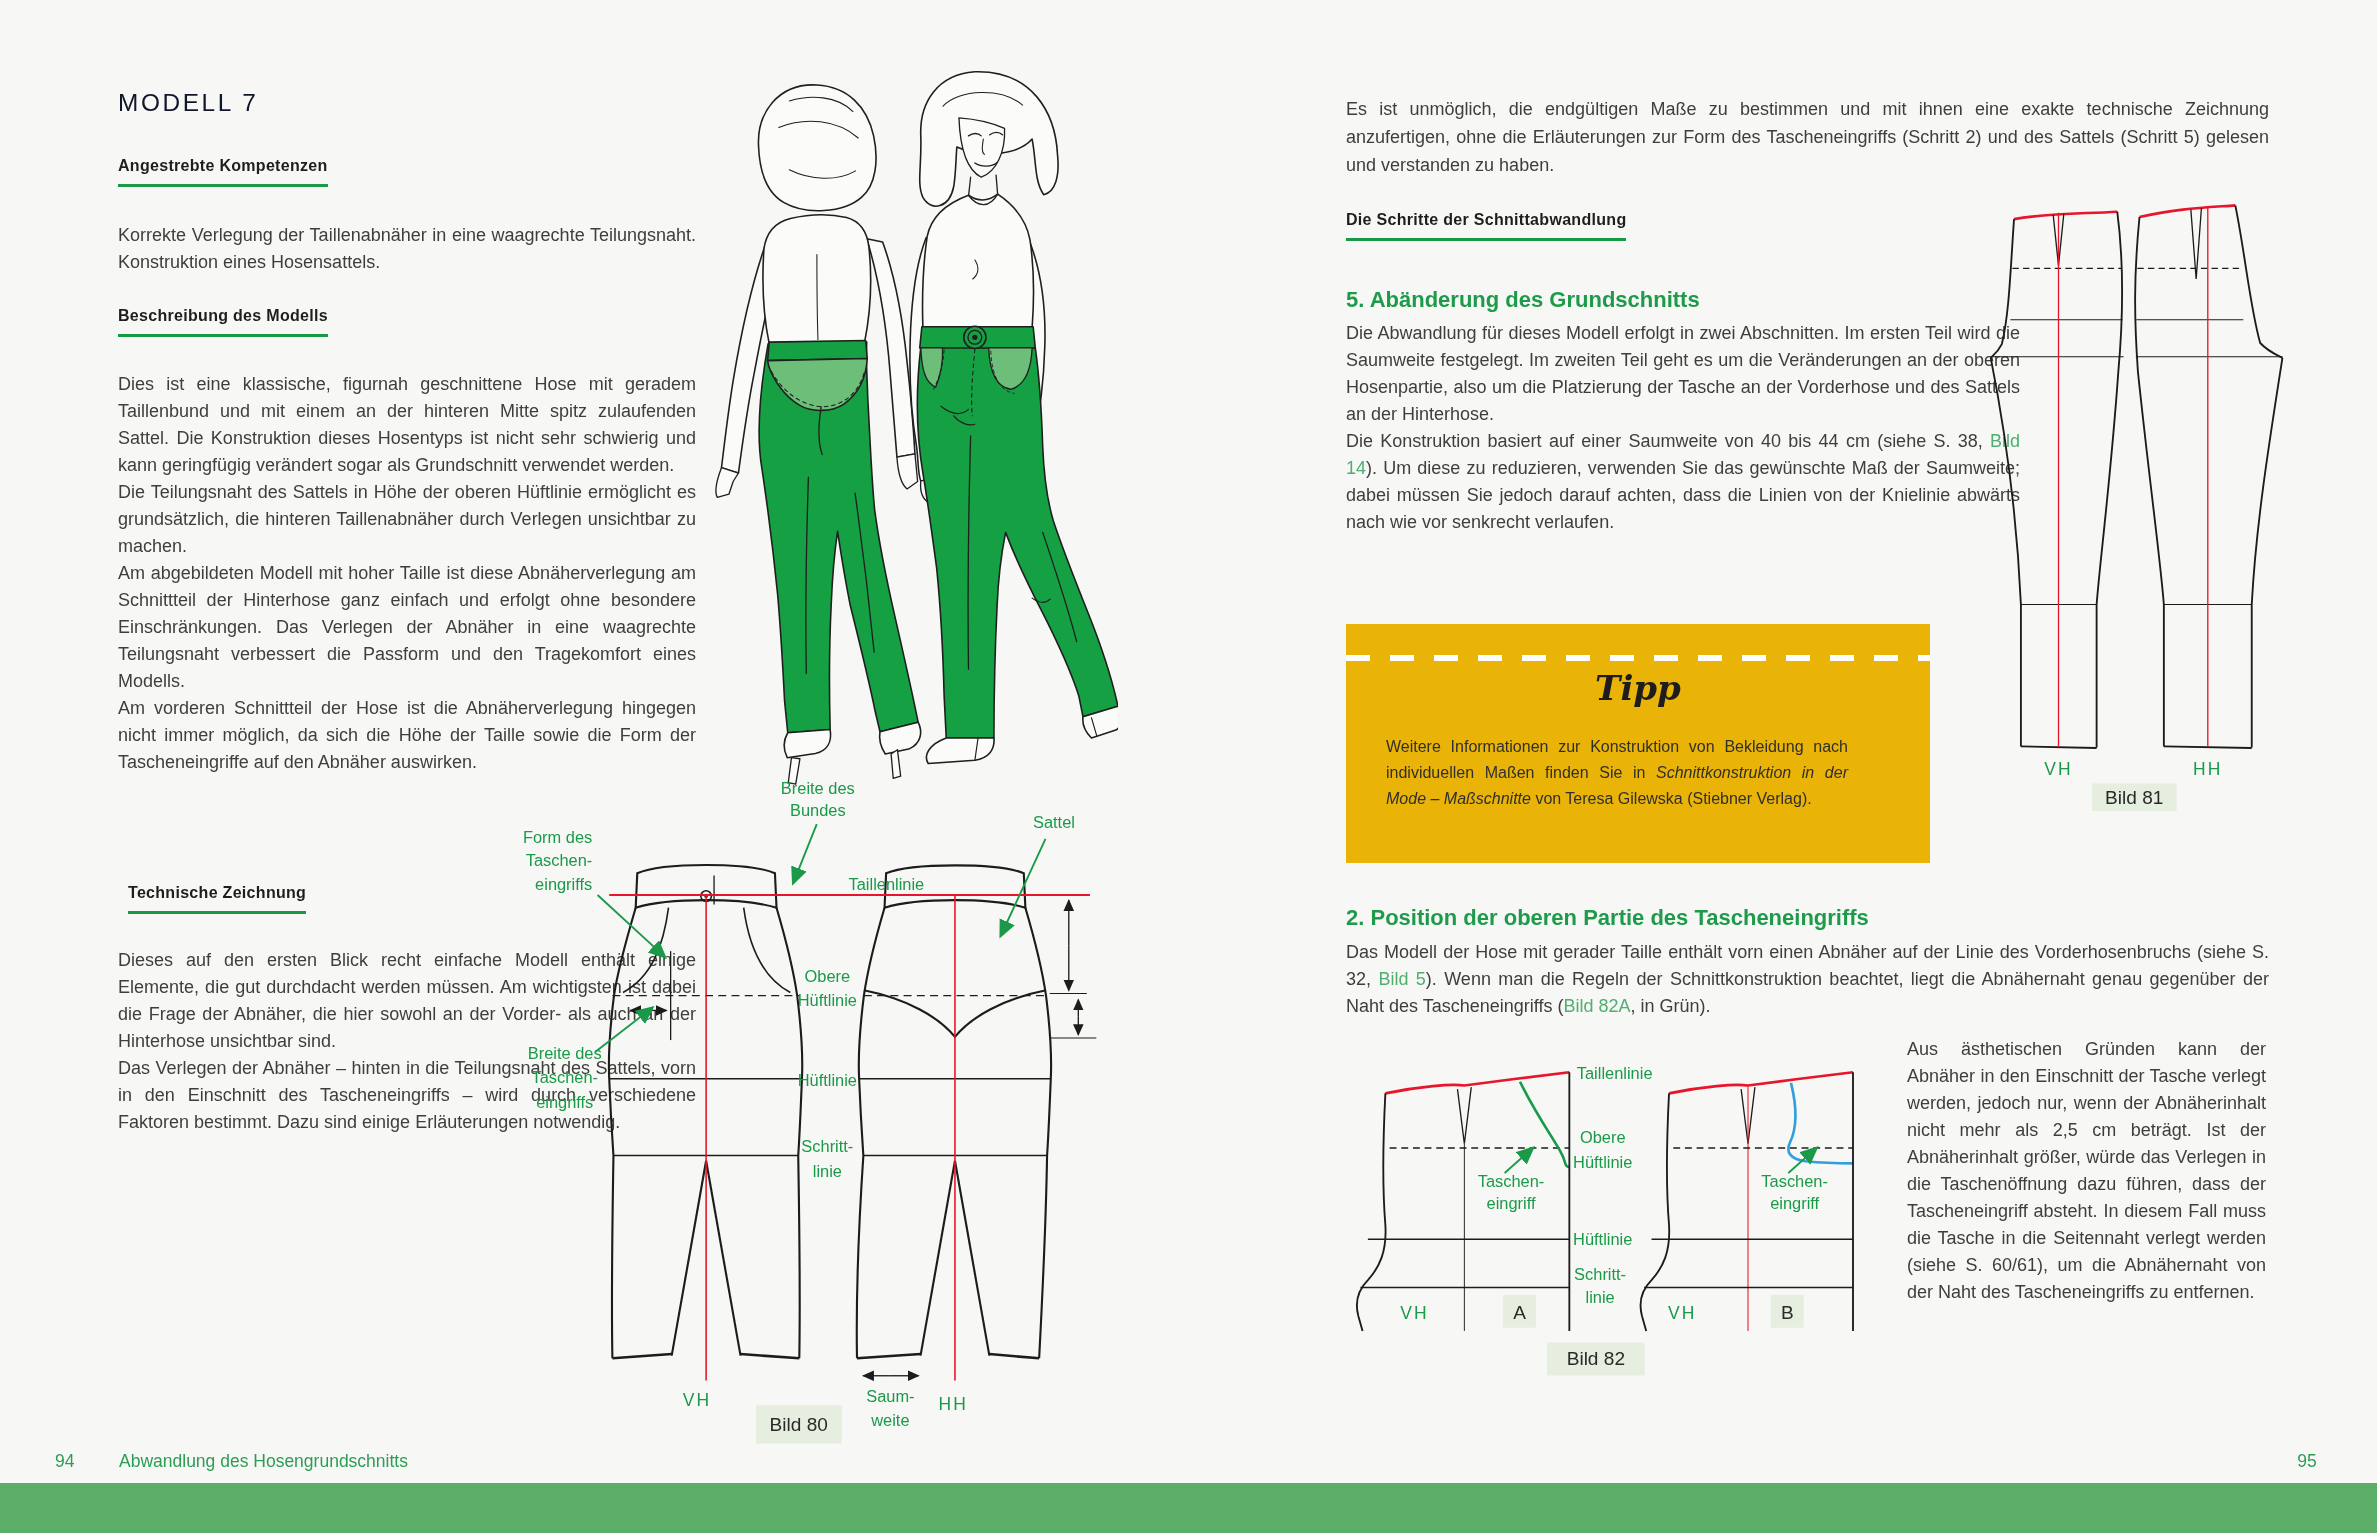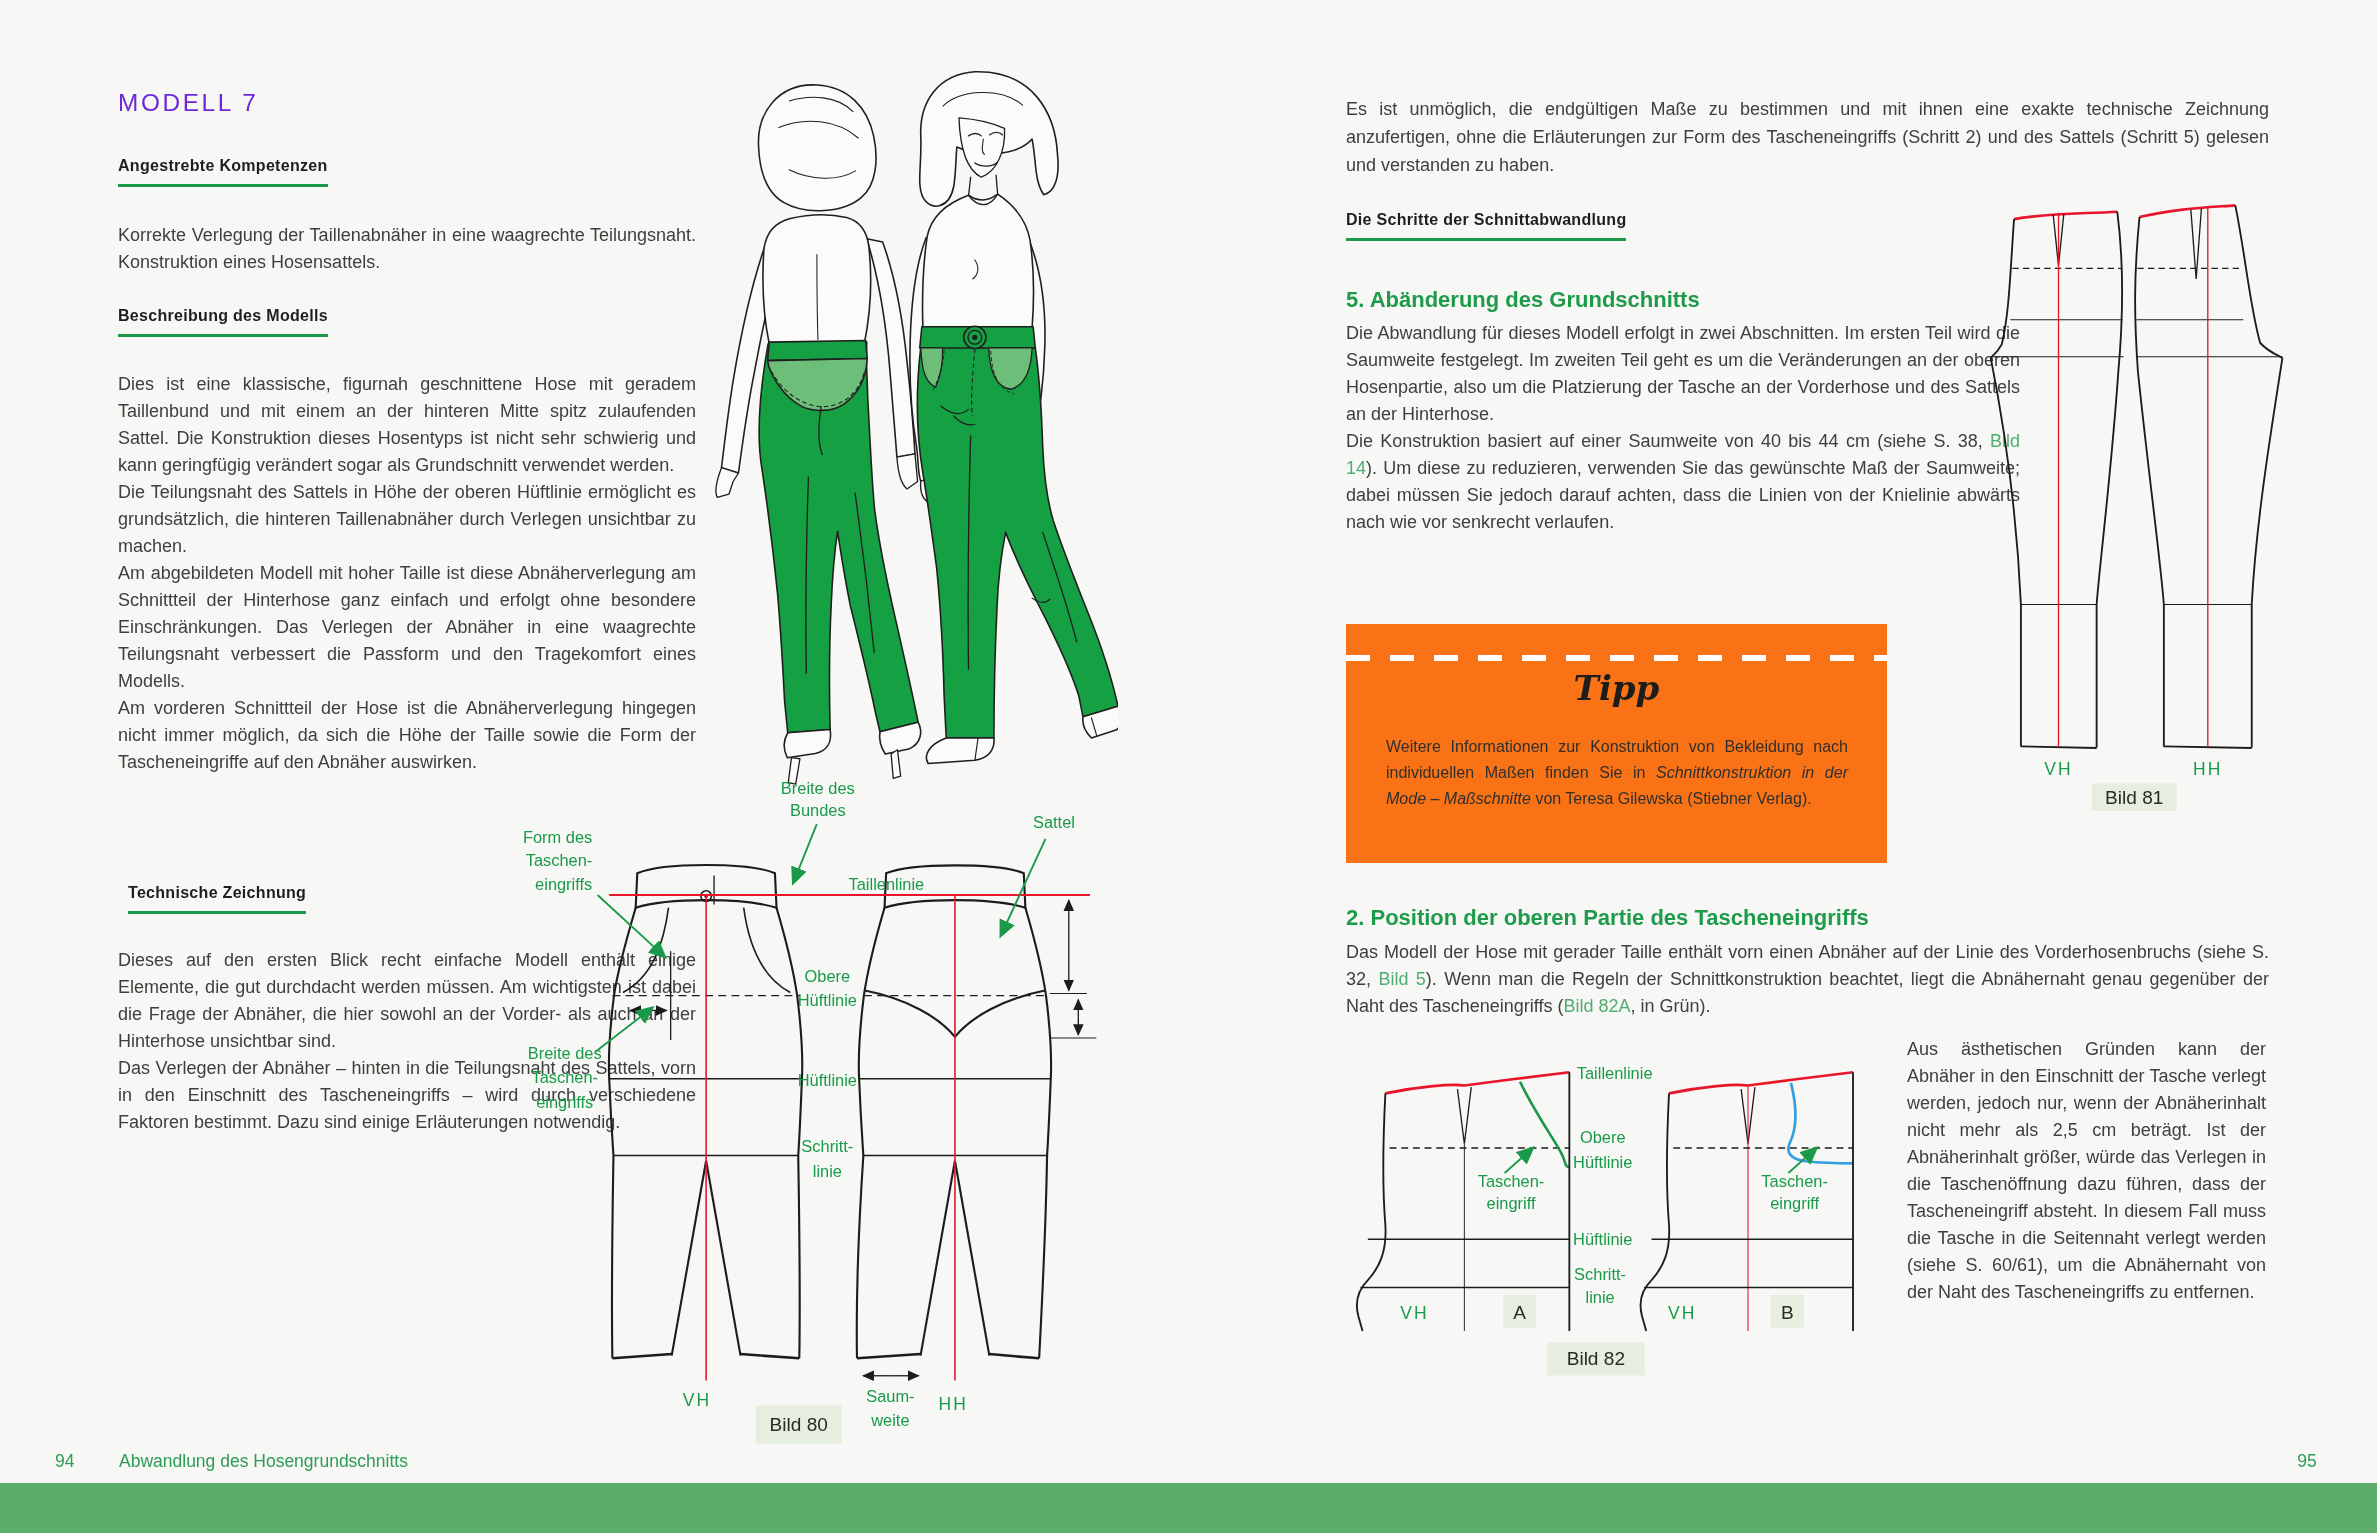--- a/index.html
+++ b/index.html
@@ -1,27 +1,27 @@
 <!DOCTYPE html>
 <html style="font-size:8.5px"><head>
 <meta charset="utf-8">
 <style>
   html,body{margin:0;padding:0;background:#f7f7f5;}
   .spread{position:relative;width:2377px;height:1533px;background:#f7f7f5;
           font-family:"Liberation Sans",sans-serif;color:#3d3d3b;overflow:hidden;}
   .abs{position:absolute;}
-  .title{font-size:24.4px;font-weight:500;letter-spacing:2.6px;color:#6d28d9;}
+  .title{font-size:24.4px;font-weight:500;letter-spacing:2.6px;color:#0f172a;}
   .h2{font-size:16px;font-weight:700;color:#1e1e1c;display:inline-block;
       border-bottom:3.2px solid #1a9a49;padding-bottom:8.5px;letter-spacing:0.3px;}
   .hgreen{font-size:22px;font-weight:700;color:#1e9b4a;}
   p.body{font-size:18px;line-height:27px;text-align:justify;margin:0;color:#3e3e3c;}
   p.body.loose{line-height:28px;margin-top:16px;}
   .green-ref{color:#4fae70;}
   .italic{font-style:italic;}
-  .tipp{background:#f97316;}
+  .tipp{background:#eab308;padding-left:43px;}
   .tipp-dash{position:absolute;left:0;top:31px;width:100%;height:6.4px;
              background:repeating-linear-gradient(90deg,#ffffff 0 24.4px,rgba(0,0,0,0) 24.4px 44px);}
   .tipp-title{position:absolute;left:0;top:44px;width:100%;text-align:center;
               font-family:"DejaVu Serif",serif;font-style:italic;font-weight:600;
               font-size:34px;color:#1d1d1b;}
   .tipp-body{position:absolute;left:40px;top:110px;width:462px;
              font-size:16px;line-height:26px;color:#2f2f2d;text-align:justify;}
   .footer-num{font-size:17.5px;color:#2d9c55;}
   .footer-txt{font-size:17.5px;color:#2d9c55;}
   .bar{background:#5cad67;}

